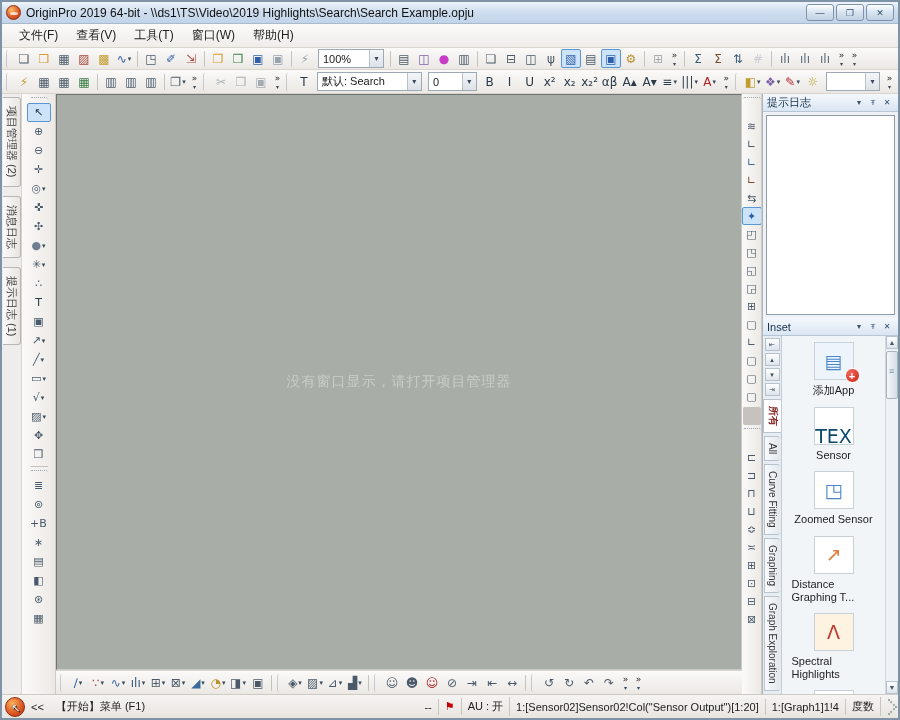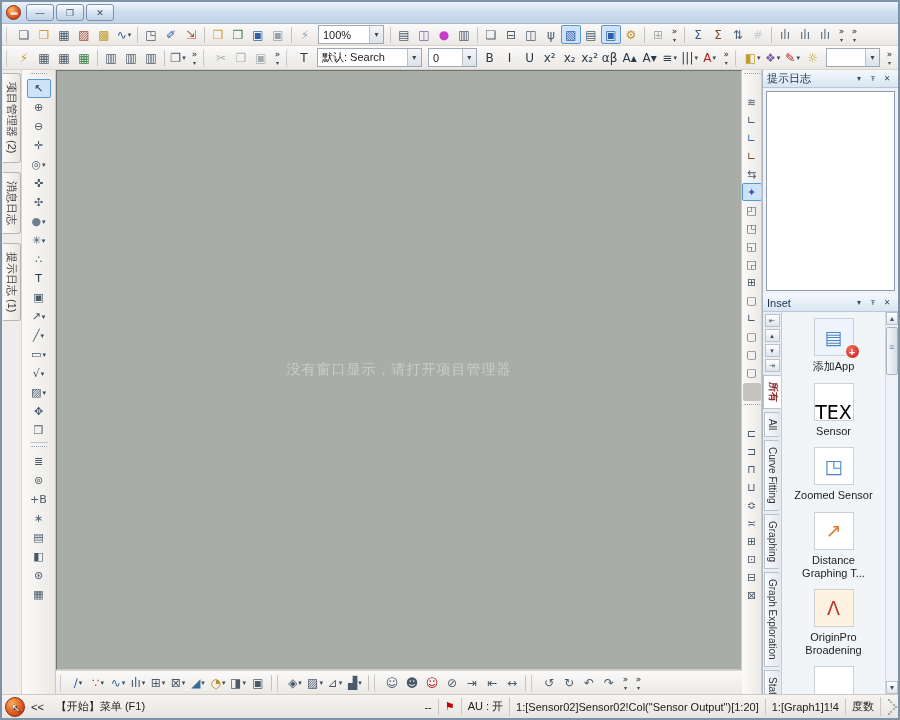--- a/index.html
+++ b/index.html
@@ -59,21 +59,21 @@
 .apps-tabs{width:19px;display:flex;flex-direction:column;align-items:center;background:#e8edf3;border-right:1px solid #c2ccd6;flex:0 0 auto;overflow:hidden}
 .apps-nav{width:15px;height:13px;display:flex;align-items:center;justify-content:center;font-size:7px;color:#3a4a5a;border:1px solid #b8c2cc;background:linear-gradient(#fff,#dde4ea);margin-top:2px}
 .app-tab{writing-mode:vertical-rl;text-orientation:sideways;font-size:10px;color:#333;padding:6px 2px;border:1px solid #b8c2cc;border-right:none;background:linear-gradient(90deg,#f8fafc,#e2e8ee);margin-top:3px;border-radius:0 3px 3px 0;white-space:nowrap}
 .app-tab.active{color:#8b2e2e;font-weight:bold;background:#fff}
 .apps-list{flex:1;display:flex;flex-direction:column;align-items:center;padding-top:6px;gap:10px;overflow:hidden;background:#f2f5f8}
 .app-item{width:84px;display:flex;flex-direction:column;align-items:center;flex:0 0 auto}
 .app-ic{width:40px;height:38px;border:1px solid #c8d0d8;display:flex;align-items:center;justify-content:center;position:relative;background:#fff}
 .app-ic .glyph{font-size:19px}
 .app-badge{position:absolute;right:-7px;bottom:-4px;width:15px;height:15px;border-radius:50%;background:radial-gradient(circle at 35% 30%,#f26a5a,#c81e14);color:#fff;font-size:11px;font-weight:bold;display:flex;align-items:center;justify-content:center;border:1px solid #fff}
 .app-badge:empty{display:none}
-.app-label{margin-top:4px;font-size:11px;color:#222;text-align:center;line-height:1.15}
+.app-label{margin-top:4px;font-size:11px;color:#222;text-align:left;line-height:1.15}
 .apps-scroll{width:13px;background:#eef1f5;border-left:1px solid #d0d8e0;display:flex;flex-direction:column;align-items:center;flex:0 0 auto}
 .scr-btn{width:12px;height:13px;display:flex;align-items:center;justify-content:center;font-size:7px;color:#44586c;background:linear-gradient(#fff,#dde4ea);border:1px solid #b8c2cc}
 .scr-track{flex:1;width:12px;position:relative}
 .scr-thumb{position:absolute;top:2px;left:0;width:12px;height:48px;background:linear-gradient(90deg,#f4f7fa,#d4dde6);border:1px solid #a8b4c0;border-radius:2px}
 .scr-thumb::after{content:"≡";position:absolute;left:2px;top:14px;font-size:9px;color:#7890a8}
 
 .statusbar{height:24px;background:linear-gradient(#f6f4f2,#e8e5e1);border-top:1px solid #cfcac4;display:flex;align-items:center;padding:0 3px;flex:0 0 auto;font-size:11px;color:#222}
 .start-btn{width:20px;height:20px;border-radius:50%;background:radial-gradient(circle at 35% 30%,#f6b15a,#e05a25 55%,#a93212);border:1px solid #8e2c10;position:relative;flex:0 0 auto}
 .cursor-g{position:absolute;left:5px;top:4px;color:#fff;font-size:11px;text-shadow:0 0 1px #000,1px 1px 1px #000}
 .sb-seg{padding:2px 6px;border-right:1px solid #c9c5c0;white-space:nowrap}
@@ -81,33 +81,46 @@
 .sb-spacer{flex:1}
 .sb-grip{width:12px;height:12px;border-right:2px dotted #9aa;border-bottom:2px dotted #9aa;transform:rotate(-45deg);margin-left:2px}
 </style>
 </head>
 <body>
 
 <div class="window">
 
   <div class="titlebar">
     <div class="app-icon"></div>
+    <div class="title-text">OriginPro 2019 64-bit - \\ds1\TS\Video\2019 Highlights\Search\Search Example.opju</div>
     <div class="win-btns">
       <div class="win-btn">
           <span>—</span>
         </div>
       <div class="win-btn">
           <span>❐</span>
         </div>
       <div class="win-btn">
           <span>✕</span>
         </div>
     </div>
   </div>
 
+  <div class="menubar">
+
+      <div class="menu-item">文件(F)</div>
+
+      <div class="menu-item">查看(V)</div>
+
+      <div class="menu-item">工具(T)</div>
+
+      <div class="menu-item">窗口(W)</div>
+
+      <div class="menu-item">帮助(H)</div>
+    </div>
 
   <div class="tbrow">
     <div style="display:flex;align-items:center">
 
         <div class="tb-item grip">
           <span class="glyph"></span>
 
         </div>
 
         <div class="tb-item">
@@ -1104,21 +1117,21 @@
               <div class="app-item">
                 <div class="app-ic" style="background: rgb(238, 244, 251);">
                   <span class="glyph" style="color: rgb(74, 134, 200);">▤</span>
                   <span class="app-badge">+</span>
                 </div>
                 <div class="app-label">添加App</div>
               </div>
 
               <div class="app-item">
                 <div class="app-ic" style="background: rgb(255, 255, 255);">
-                  <span class="glyph" style="color: #000000; margin-top: 22px;">TEX</span>
+                  <span class="glyph" style="color: #0c4a6e; margin-top: 22px;">TEX</span>
 
                 </div>
                 <div class="app-label">Sensor</div>
               </div>
 
               <div class="app-item">
                 <div class="app-ic" style="background: rgb(255, 255, 255);">
                   <span class="glyph" style="color: rgb(74, 134, 200);">◳</span>
 
                 </div>
@@ -1131,21 +1144,21 @@
 
                 </div>
                 <div class="app-label">Distance Graphing T...</div>
               </div>
 
               <div class="app-item">
                 <div class="app-ic" style="background: rgb(253, 243, 224);">
                   <span class="glyph" style="color: rgb(192, 57, 43);">Λ</span>
 
                 </div>
-                <div class="app-label">OriginPro Broadening</div>
+                <div class="app-label">Spectral Highlights</div>
               </div>
 
               <div class="app-item">
                 <div class="app-ic" style="background: rgb(255, 255, 255);">
                   
                   
                 </div>
 
               </div>
             </div>

